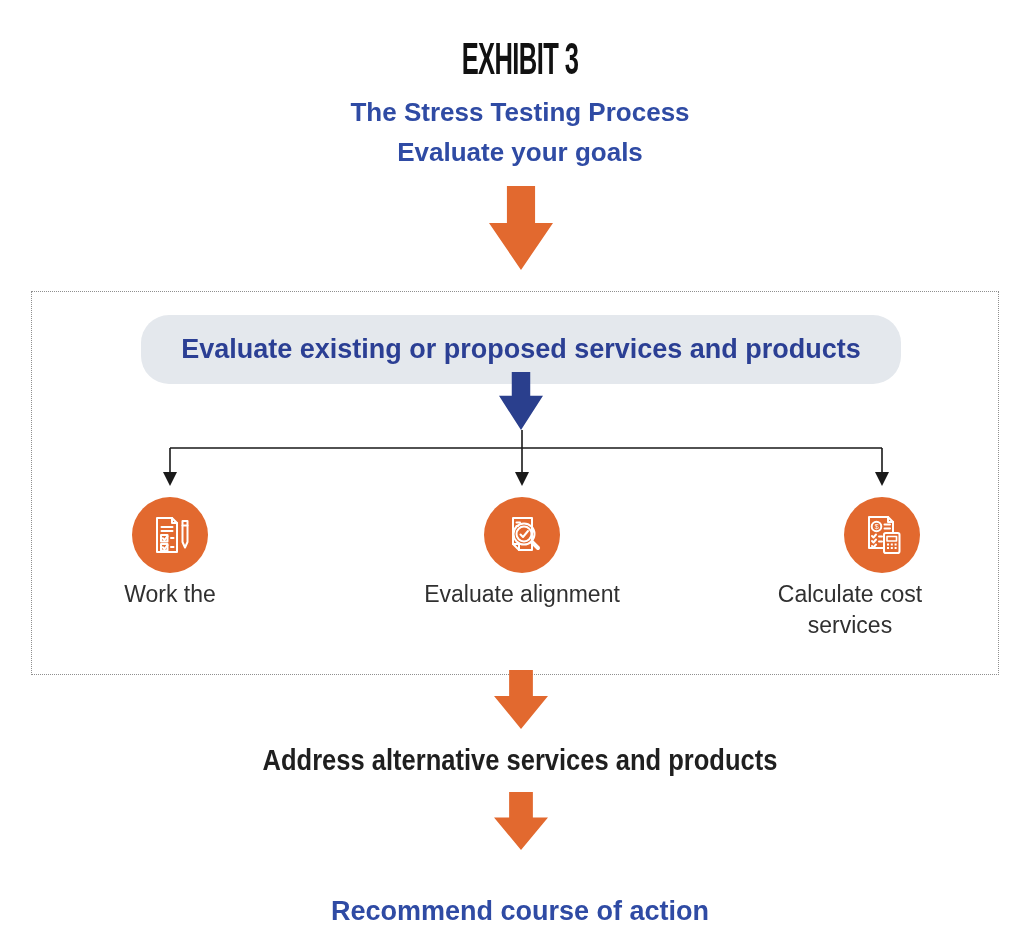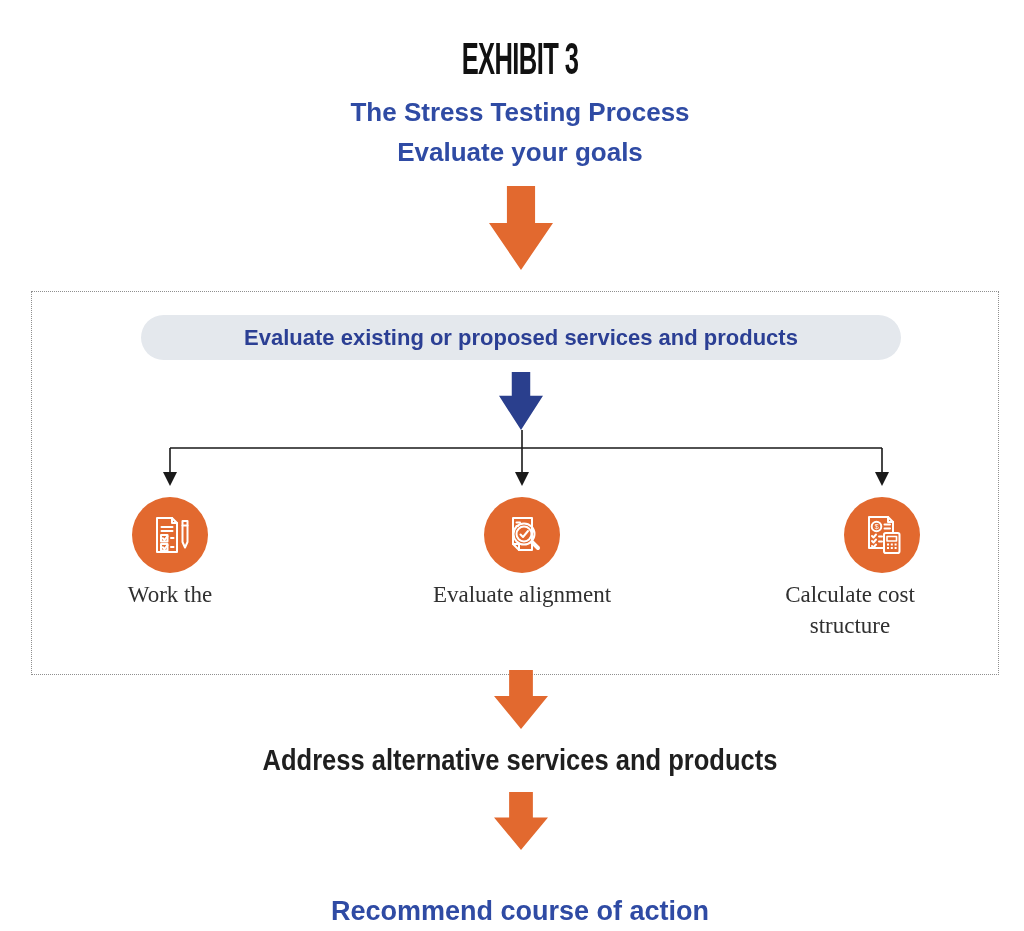--- a/index.html
+++ b/index.html
@@ -23,35 +23,35 @@
   .arrow-navy{left:491px;top:372px;width:44px;height:58px;background:var(--navy_arrow);
     clip-path:polygon(29% 0,71% 0,71% 41%,100% 41%,50% 100%,0 41%,29% 41%);}
   .arrow-small-1{left:486px;top:670px;width:54px;height:59px;background:var(--accent_orange);}
   .arrow-small-2{left:486px;top:792px;width:54px;height:58px;background:var(--accent_orange);}
 
   .dotted-box{
     position:absolute;left:23px;top:291px;width:968px;height:384px;
     border:1.5px dotted var(--border_gray);box-sizing:border-box;background:transparent;
   }
   .pill{
-    position:absolute;left:133px;top:315px;width:760px;height:45px;border-radius:28px;
+    position:absolute;left:133px;top:315px;width:760px;height:69px;border-radius:28px;
     background:var(--pill_bg);display:flex;align-items:center;justify-content:center;
-    font-size:22px;font-weight:bold;color:var(--pill_text_blue);white-space:nowrap;text-align:right;
+    font-size:27px;font-weight:bold;color:var(--pill_text_blue);white-space:nowrap;text-align:right;
   }
   .connector{position:absolute;left:150px;top:430px;overflow:visible;}
 
   .branch-icon{
     position:absolute;top:497px;width:76px;height:76px;border-radius:50%;
     background:var(--accent_orange);display:flex;align-items:center;justify-content:center;
   }
   .branch-icon svg{display:block;}
   .icon-1{left:124px;} .icon-2{left:476px;} .icon-3{left:836px;}
   .branch-label{
     position:absolute;top:579px;width:300px;text-align:center;
-    font-size:23px;line-height:31px;color:var(--body_text);font-family:Liberation Serif, serif;
+    font-size:23px;line-height:31px;color:var(--body_text);
   }
   .label-1{left:12px;} .label-2{left:364px;} .label-3{left:692px;}
 
   .address-text{top:744px;font-size:29px;font-weight:bold;color:var(--black_text);transform:scaleX(0.88);}
   .recommend-text{top:896px;font-size:27px;font-weight:bold;color:var(--heading_blue);}
 </style>
 </head>
 <body>
 
 <div class="page">
@@ -130,21 +130,21 @@
           <rect x="32.8" y="32.5" width="2" height="2"></rect>
           <rect x="36.6" y="32.5" width="2" height="2"></rect>
         <rect x="29" y="36" width="2" height="2"></rect>
           <rect x="32.8" y="36" width="2" height="2"></rect>
           <rect x="36.6" y="36" width="2" height="2"></rect>
       </g>
     </svg>
   </div>
   <div class="branch-label label-3">
     <div>Calculate cost</div>
-    <div>structure</div>
+    <div>services</div>
   </div>
 
   <div class="arrow arrow-down arrow-small-1"></div>
 
   <div class="centered-text address-text">Address alternative services and products</div>
 
   <div class="arrow arrow-down arrow-small-2"></div>
 
   <div class="centered-text recommend-text">Recommend course of action</div>
 

